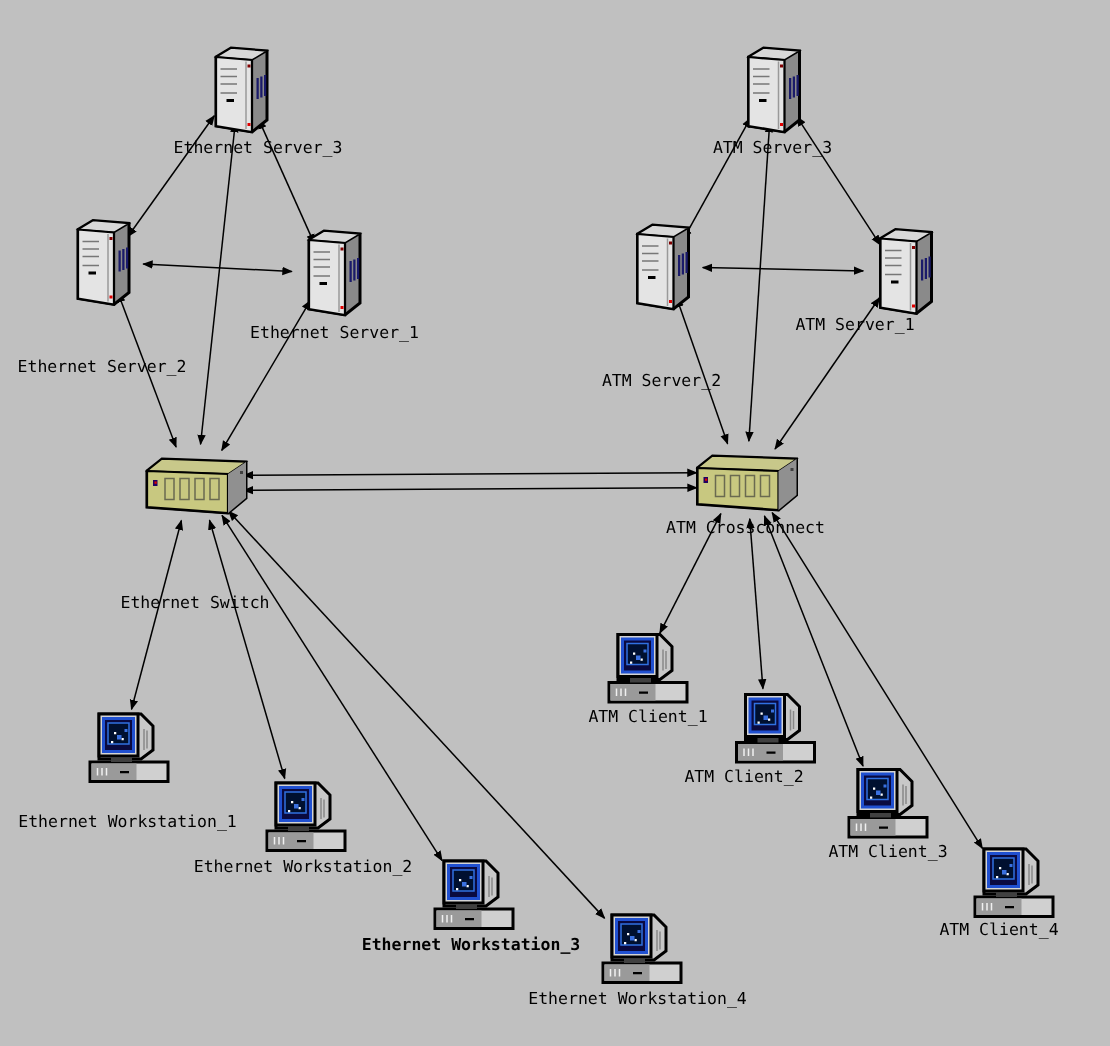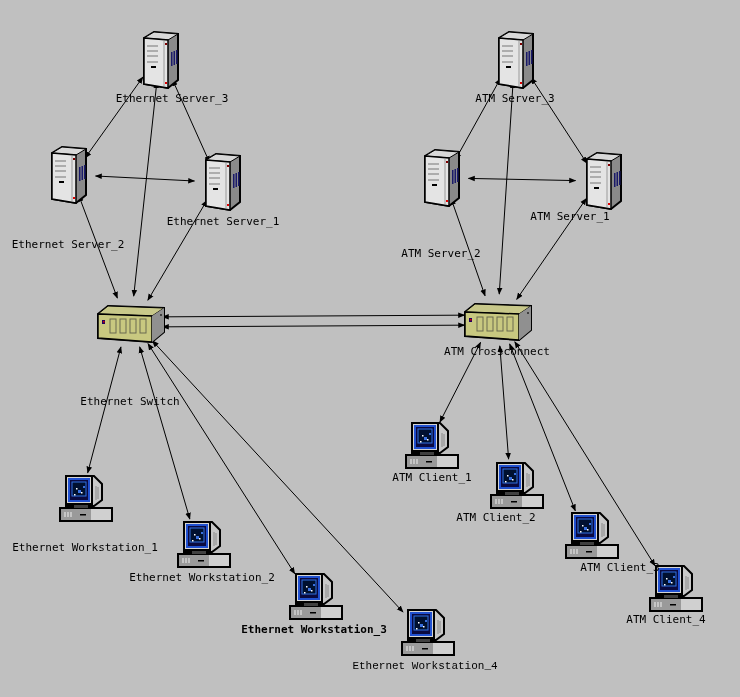--- a/index.html
+++ b/index.html
@@ -121,22 +121,22 @@
 </svg>
 
 <div id="labels">
     <div class="label" style="left: 160px; top: 93px; padding-left: 24px;">Ethernet Server_3</div>
     <div class="label" style="left: 68px; top: 209px; margin-top: 30px;">Ethernet Server_2</div>
     <div class="label" style="left: 223px; top: 216px;">Ethernet Server_1</div>
     <div class="label" style="left: 130px; top: 348px; margin-top: 48px;">Ethernet Switch</div>
     <div class="label" style="left: 85px; top: 526px; margin-top: 16px;">Ethernet Workstation_1</div>
     <div class="label" style="left: 202px; top: 572px;">Ethernet Workstation_2</div>
     <div class="label" style="left: 314px; top: 624px; font-weight: bold;">Ethernet Workstation_3</div>
-    <div class="label" style="left: 425px; top: 660px; font-family: Liberation Mono, monospace;">Ethernet Workstation_4</div>
+    <div class="label" style="left: 425px; top: 660px;">Ethernet Workstation_4</div>
     <div class="label" style="left: 515px; top: 93px;">ATM Server_3</div>
     <div class="label" style="left: 441px; top: 209px; margin-top: 39px;">ATM Server_2</div>
     <div class="label" style="left: 570px; top: 211px;">ATM Server_1</div>
     <div class="label" style="left: 497px; top: 346px;">ATM Crossconnect</div>
     <div class="label" style="left: 432px; top: 472px;">ATM Client_1</div>
     <div class="label" style="left: 496px; top: 512px;">ATM Client_2</div>
-    <div class="label" style="left: 592px; top: 562px; margin-left: 28px;">ATM Client_3</div>
+    <div class="label" style="left: 592px; top: 562px;">ATM Client_3</div>
     <div class="label" style="left: 666px; top: 614px;">ATM Client_4</div>
   </div>
 
 </body></html>

